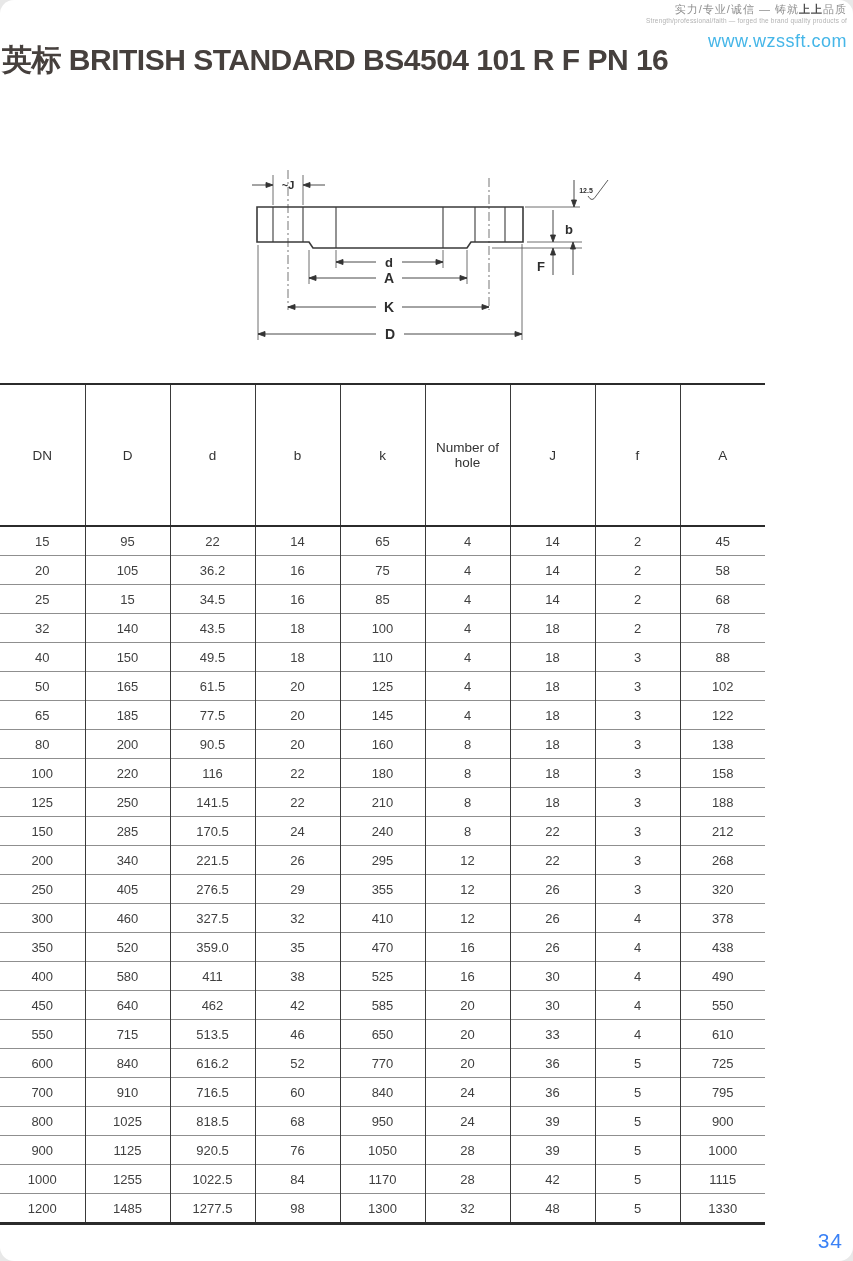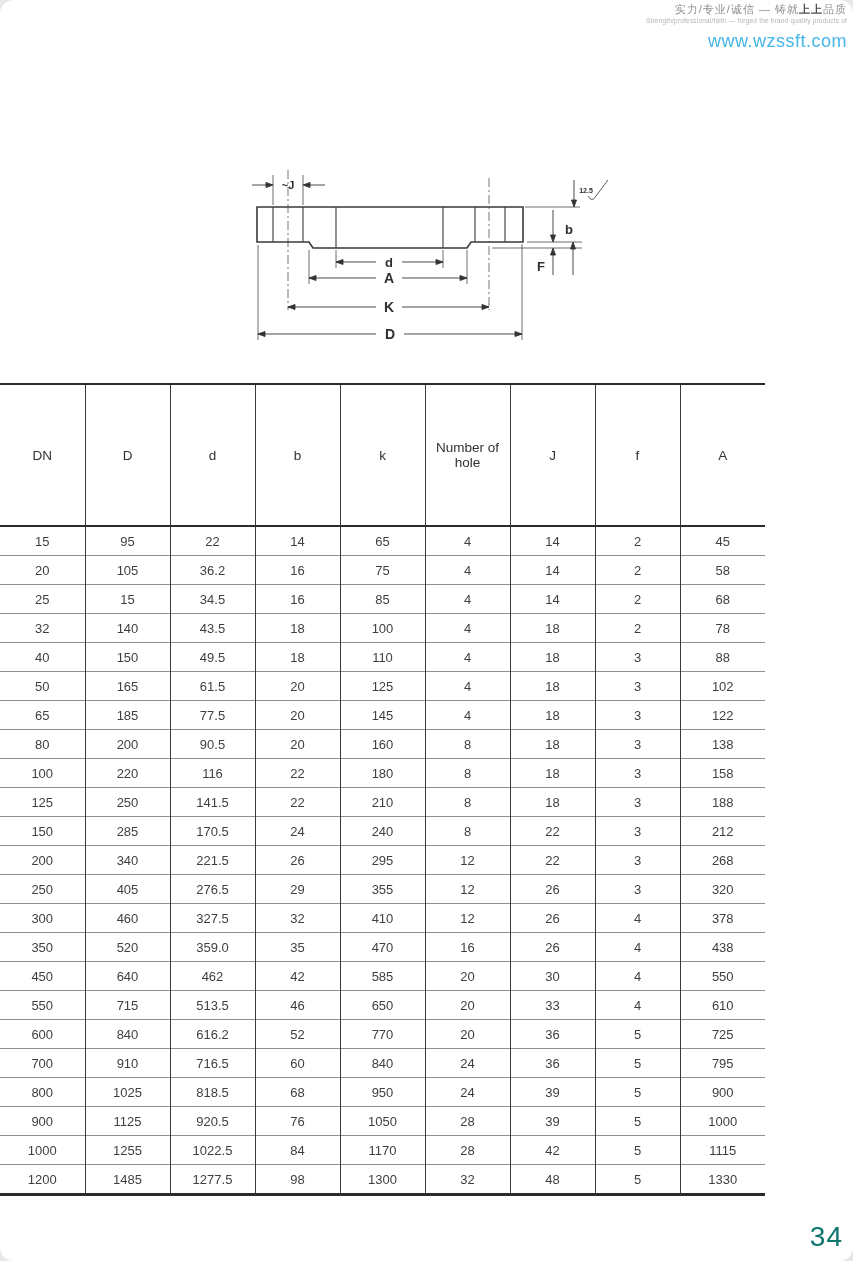--- a/index.html
+++ b/index.html
@@ -30,33 +30,34 @@
     height:140px;font-size:13.5px;font-weight:normal;color:#333;text-align:center;vertical-align:middle;
     border-bottom:2px solid #2b2b2b;padding:0 10px;
   }
   .dim-table td{
     height:28px;font-size:13px;color:#3f3f3f;text-align:center;vertical-align:middle;
     border-top:1px solid #8f8f8f;padding:0;
   }
   .dim-table tbody tr:first-child td{border-top:none;}
   .dim-table th + th, .dim-table td + td{border-left:1px solid #3a3a3a;}
   
-  .page-number{position:absolute;right:10px;bottom:8px;font-size:28px;color:#0f766e;letter-spacing:1px;}
+  .page-number{position:absolute;right:10px;bottom:8px;font-size:21px;color:#3b82f6;letter-spacing:1px;}
 </style>
 </head>
 <body>
 
 <div class="page">
 
   <div class="brand">
     <div class="slogan-cn"><span>实力/专业/诚信 — 铸就</span><b>上上</b><span>品质</span></div>
     <div class="slogan-en">Strength/professional/faith — forged the brand quality products of</div>
     <div class="website">www.wzssft.com</div>
   </div>
 
+  <div class="page-title">英标 BRITISH STANDARD BS4504 101 R F PN 16</div>
 
   <svg class="diagram" width="400" height="220" viewBox="0 0 400 220">
     <g stroke="#3a3a3a" fill="none">
 
       <path d="M27,57 L293,57 L293,92 L241,92 L237,98 L83,98 L79,92 L27,92 Z" stroke-width="1.6"></path>
 
       <line x1="43" y1="57" x2="43" y2="92" stroke-width="1.1"></line>
       <line x1="73" y1="57" x2="73" y2="92" stroke-width="1.1"></line>
       <line x1="106" y1="57" x2="106" y2="98" stroke-width="1.1"></line>
       <line x1="213" y1="57" x2="213" y2="98" stroke-width="1.1"></line>
@@ -315,20 +316,31 @@
           <td>520</td>
           <td>359.0</td>
           <td>35</td>
           <td>470</td>
           <td>16</td>
           <td>26</td>
           <td>4</td>
           <td>438</td>
         </tr>
         <tr>
+          <td>400</td>
+          <td>580</td>
+          <td>411</td>
+          <td>38</td>
+          <td>525</td>
+          <td>16</td>
+          <td>30</td>
+          <td>4</td>
+          <td>490</td>
+        </tr>
+        <tr>
           <td>450</td>
           <td>640</td>
           <td>462</td>
           <td>42</td>
           <td>585</td>
           <td>20</td>
           <td>30</td>
           <td>4</td>
           <td>550</td>
         </tr>

